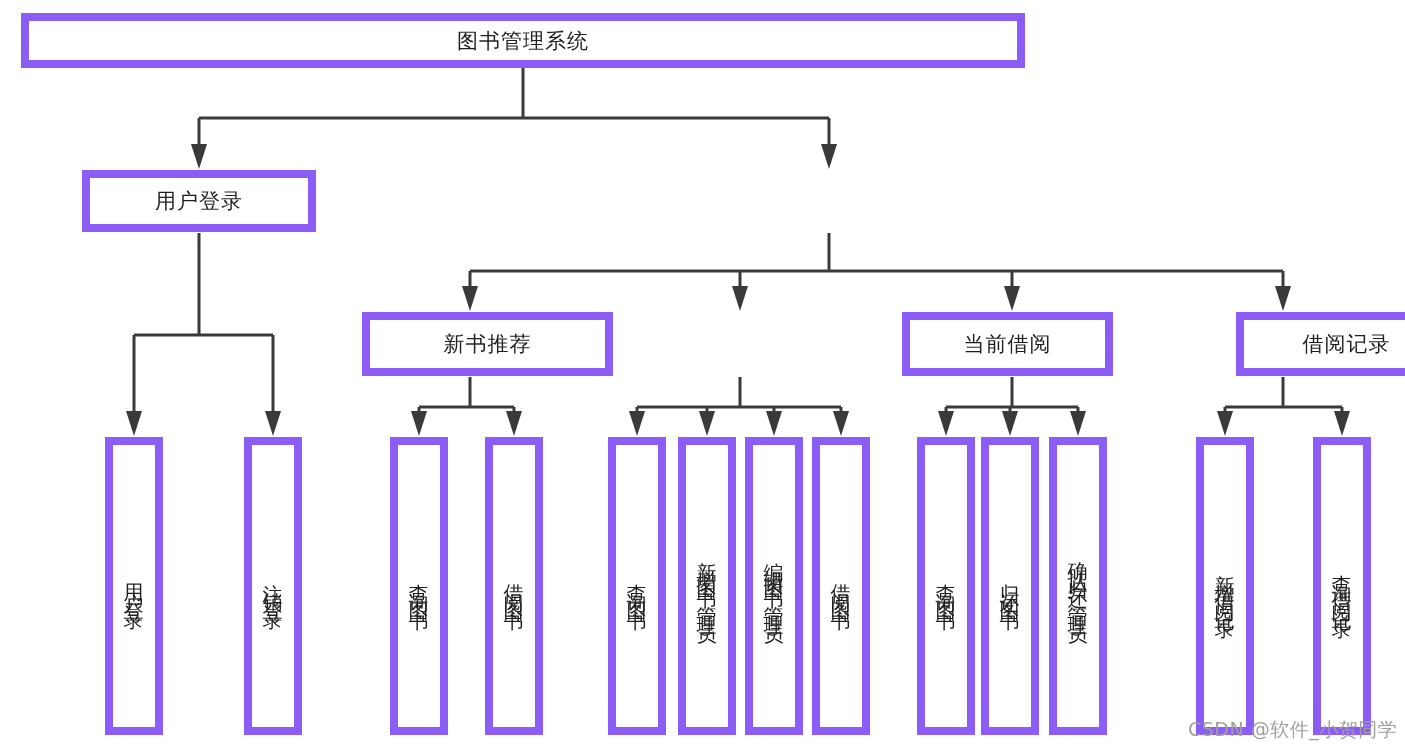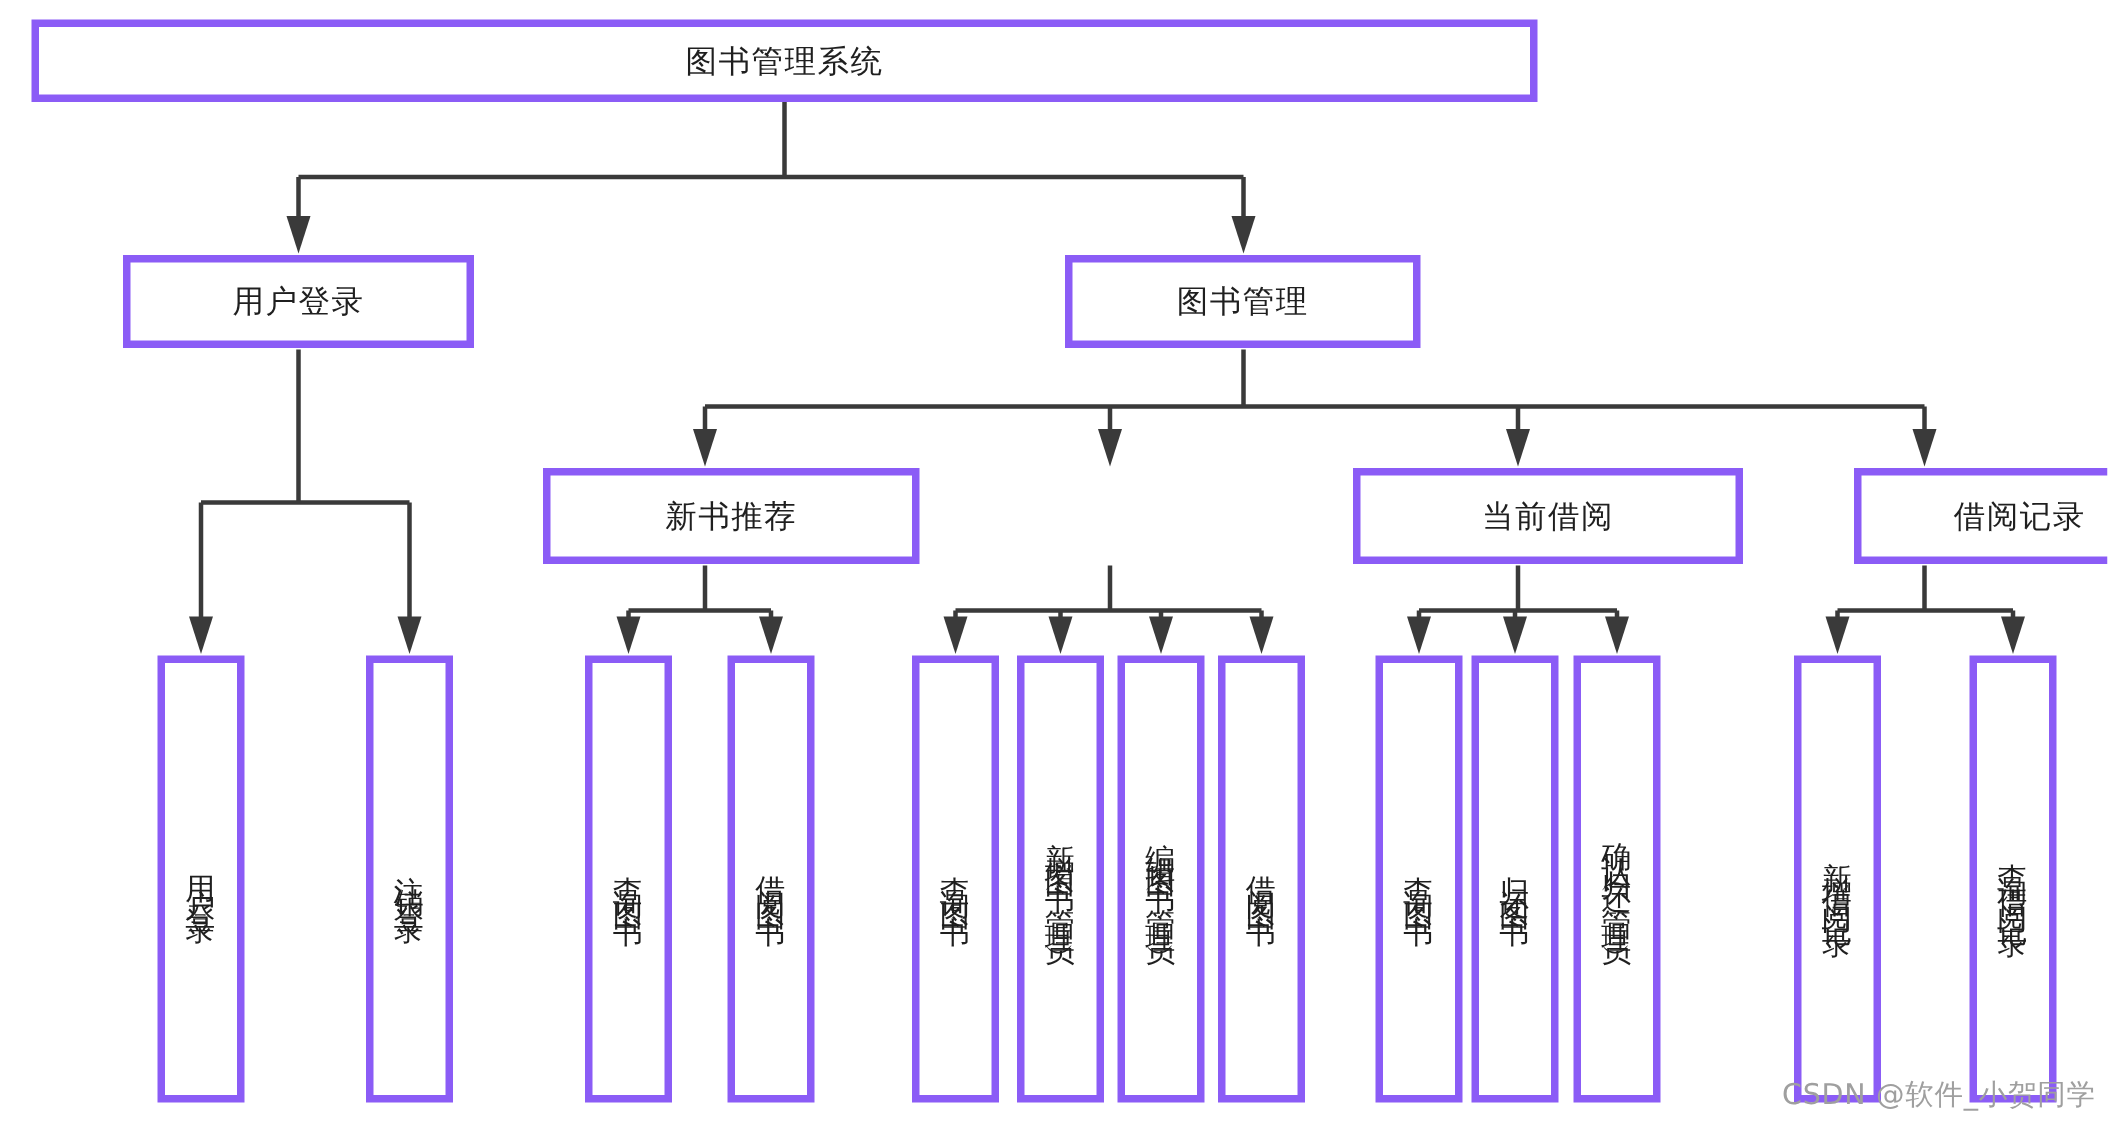--- a/index.html
+++ b/index.html
@@ -8,21 +8,21 @@
     width:1405px;height:747px;
     background:#ffffff;
     overflow:hidden;
     font-family:"DejaVu Sans","Liberation Sans",sans-serif;
   }
   .wires{position:absolute;left:0;top:0;z-index:1;}
   .box{
     position:absolute;
     box-sizing:border-box;
     background:#ffffff;
-    border:5px solid #8b5cf6;
+    border:8px solid #8b5cf6;
     display:flex;align-items:center;justify-content:center;
     font-size:21px;
     color:#1f1f1f;
     z-index:2;
     letter-spacing:1px;
     text-align:center;
   }
   .vbox{
     writing-mode:vertical-rl;
     text-orientation:mixed;
@@ -83,24 +83,23 @@
       <polygon points="1002,411 1018,411 1010,436"></polygon>
       <polygon points="1070,411 1086,411 1078,436"></polygon>
       <polygon points="1217,411 1233,411 1225,436"></polygon>
       <polygon points="1334,411 1350,411 1342,436"></polygon>
     </g>
   </svg>
 
   <div class="box" style="left:21px;top:13px;width:1004px;height:55px">图书管理系统</div>
 
   <div class="box" style="left:82px;top:170px;width:234px;height:62px">用户登录</div>
-  <div class="box" style="left:710px;top:170px;width:237px;height:62px">图书管理</div>
 
   <div class="box" style="left:362px;top:312px;width:251px;height:64px">新书推荐</div>
-  <div class="box" style="left:902px;top:312px;width:260px;height:64px">当前借阅</div>
+  <div class="box" style="left:902px;top:312px;width:211px;height:64px">当前借阅</div>
   <div class="box" style="left:1236px;top:312px;width:221px;height:64px">借阅记录</div>
 
   <div class="box vbox" style="left:105px;top:437px;width:58px;height:298px">用户登录</div>
   <div class="box vbox" style="left:244px;top:437px;width:58px;height:298px">注销登录</div>
 
   <div class="box vbox" style="left:390px;top:437px;width:58px;height:298px">查询图书</div>
   <div class="box vbox" style="left:485px;top:437px;width:58px;height:298px">借阅图书</div>
 
   <div class="box vbox" style="left:608px;top:437px;width:58px;height:298px">查询图书</div>
   <div class="box vbox" style="left:678px;top:437px;width:58px;height:298px">新增图书（管理员）</div>

